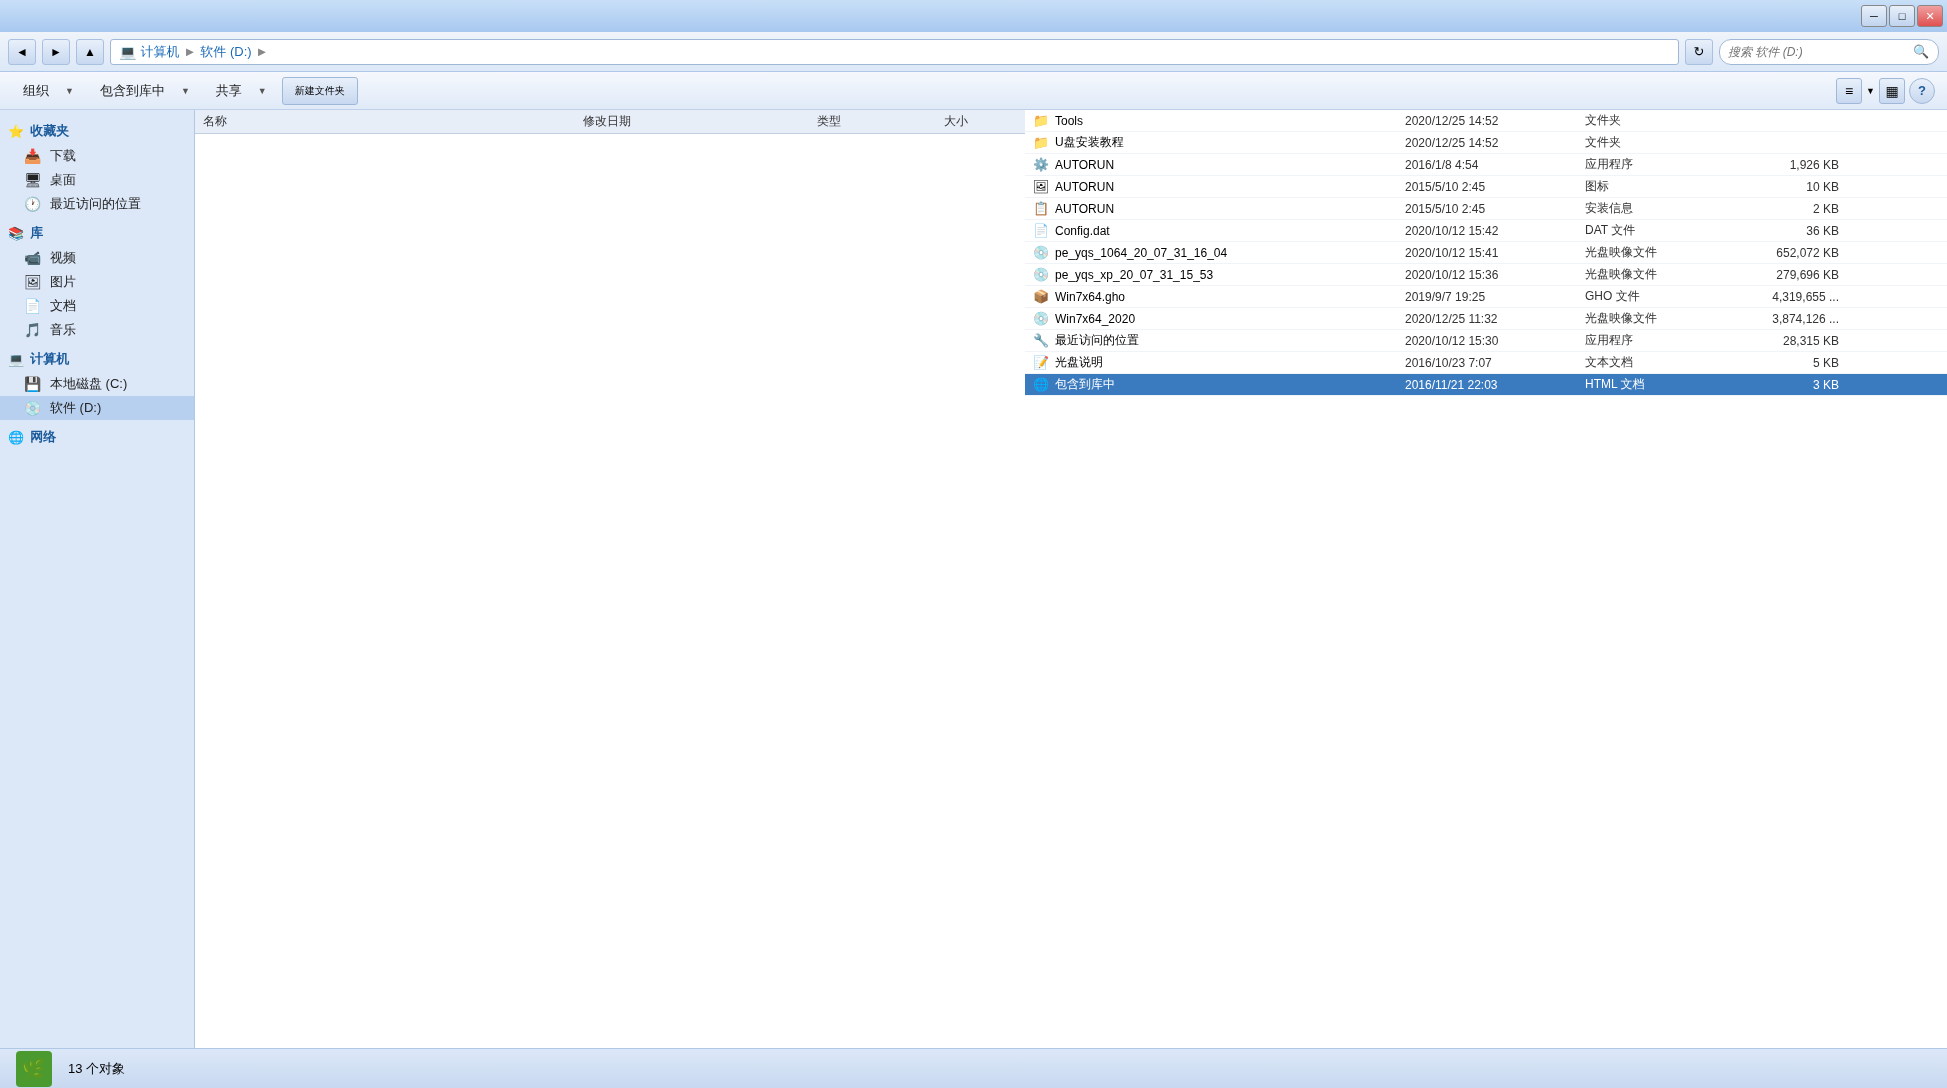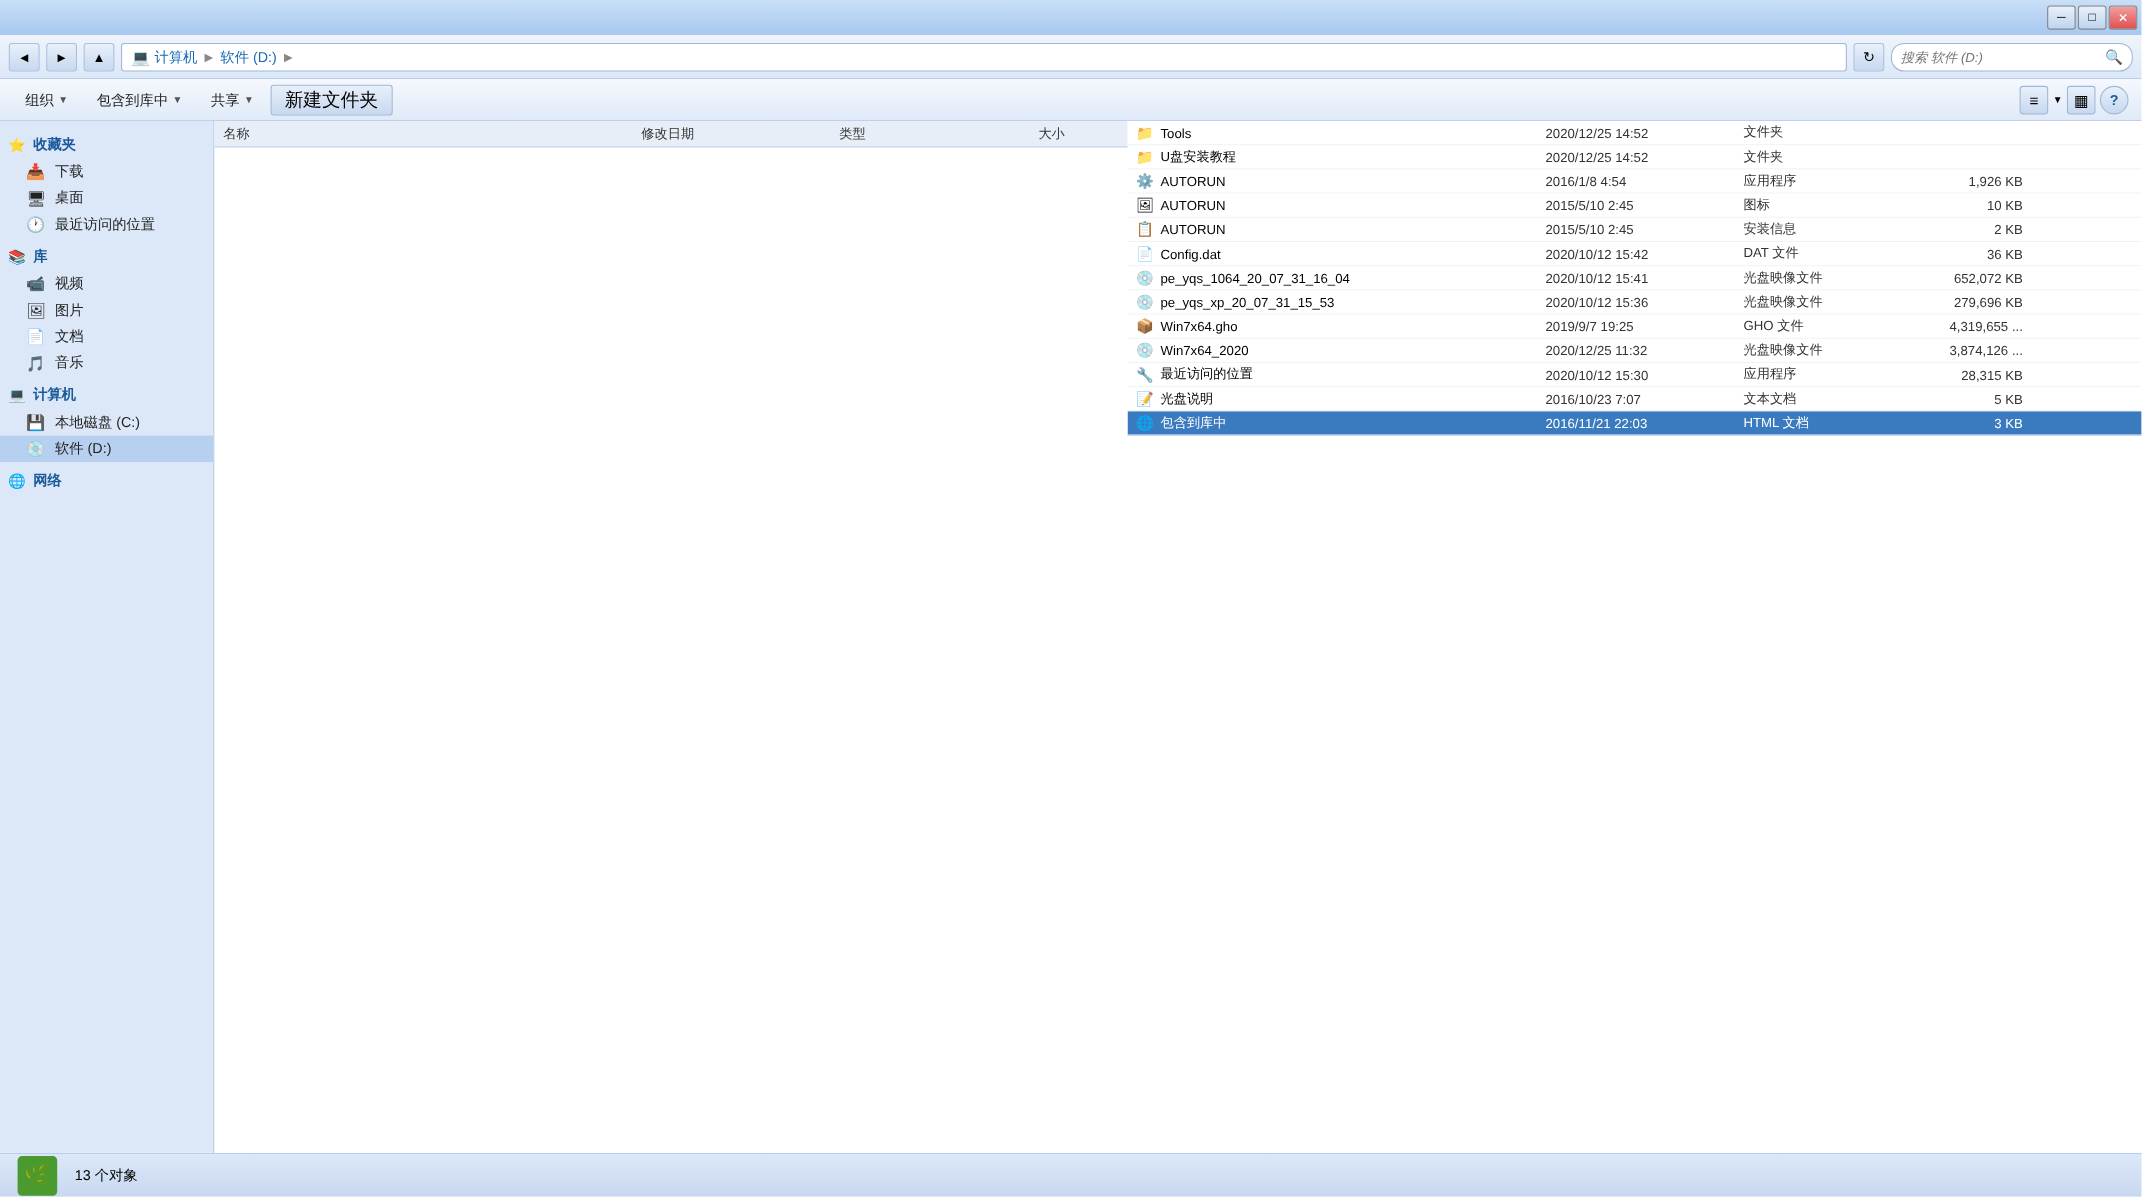--- a/index.html
+++ b/index.html
@@ -122,33 +122,33 @@
     }
     .tool-btn {
       height: 28px;
       padding: 0 10px;
       border: 1px solid transparent;
       border-radius: 3px;
       background: transparent;
       cursor: pointer;
       display: flex;
       align-items: center;
-      gap: 4px;
+      gap: 16px;
       font-size: 13px;
       color: #222;
     }
     .tool-btn .arrow { font-size: 9px; color: #555; }
     .new-folder-btn {
       height: 28px;
       padding: 0 12px;
       border: 1px solid #a0b8d8;
       border-radius: 3px;
       background: linear-gradient(to bottom, #e8f0fa, #c8d8f0);
       cursor: pointer;
-      font-size: 17px;
+      font-size: 10px;
       display: flex;
       align-items: center;
     }
 
     
     .main-layout {
       display: flex;
       height: calc(1088px - 32px - 40px - 38px - 40px);
     }
 
@@ -203,21 +203,21 @@
       display: flex;
       align-items: center;
       height: 24px;
       background: #e8eef8;
       border-bottom: 1px solid #c0d0e0;
       font-size: 12px;
       color: #333;
     }
     .col-name { width: 380px; padding-left: 8px; cursor: pointer; }
     .col-date { width: 180px; padding-left: 8px; cursor: pointer; }
-    .col-type { width: 140px; padding-left: 8px; cursor: pointer; }
+    .col-type { width: 140px; padding-left: 8px; cursor: pointer; text-align: center; }
     .col-size { width: 130px; padding-left: 8px; cursor: pointer; text-align: center; padding-right: 16px; }
 
     .file-list {
       flex: 1;
       overflow-y: auto;
     }
     .file-row {
       display: flex;
       align-items: center;
       height: 22px;

